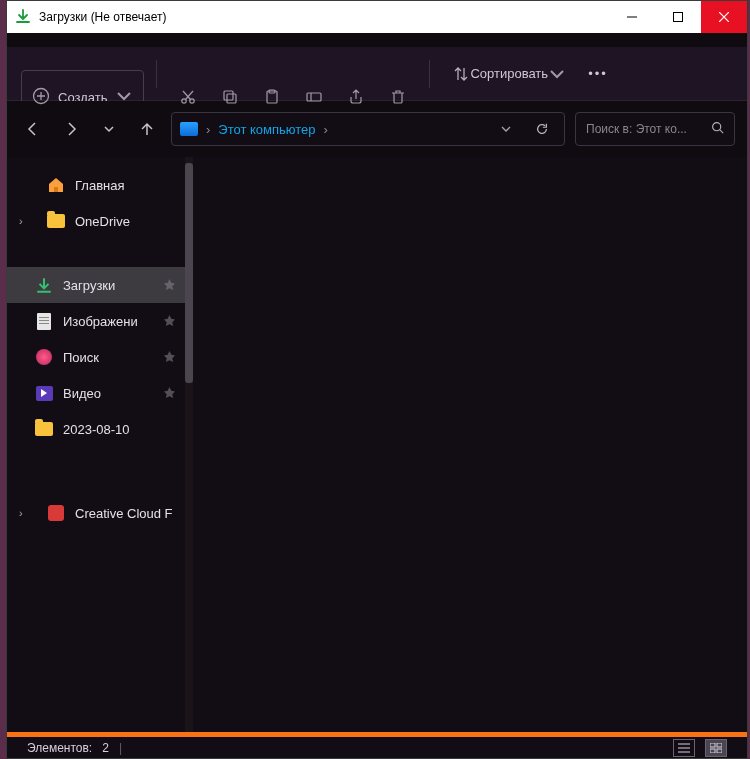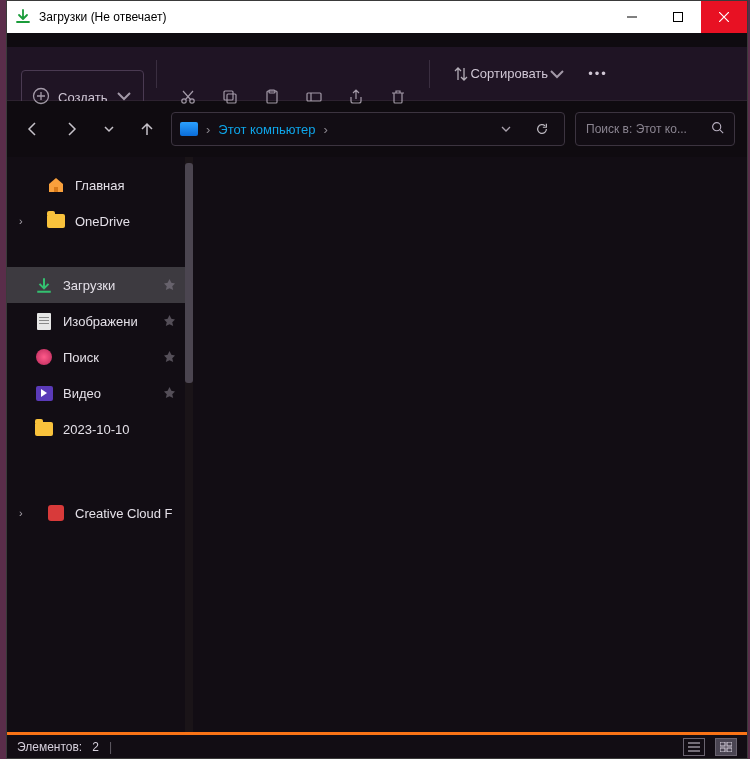--- a/index.html
+++ b/index.html
@@ -78,22 +78,22 @@
   .side-item .ic{width:18px;height:18px;display:flex;align-items:center;justify-content:center;flex-shrink:0;}
   .side-item .pin{position:absolute;right:10px;opacity:.55;}
   .side-item.selected{background:#3d3a40;}
   .side-item .lbl{overflow:hidden;text-overflow:ellipsis;}
   .side-gap{height:28px;}
   .scrollbar{width:8px;background:#1a1418;}
   .scrollbar .thumb{width:8px;height:220px;background:#4b4550;margin-top:6px;border-radius:3px;}
   .content{flex:1;background:#120d14;}
   
   .statusbar {
-    height:26px;background:#120d14;border-top:3px solid #f97316;
-    display:flex;align-items:center;padding:0 10px;color:#d6d0dc;font-size:12px;gap:10px;
+    height:26px;background:#120d14;border-top:5px solid #f97316;
+    display:flex;align-items:center;padding:0 20px;color:#d6d0dc;font-size:12px;gap:10px;
   }
   .statusbar .spacer{flex:1;}
   .viewbtn{width:22px;height:18px;border:1px solid #6a6470;display:flex;align-items:center;justify-content:center;}
   .viewbtn.active{background:#4a4552;}
   
   .folder-ic{width:18px;height:14px;background:#f9c23c;border-radius:2px;position:relative;}
   .folder-ic:before{content:"";position:absolute;top:-3px;left:0;width:8px;height:4px;background:#f9c23c;border-radius:2px 2px 0 0;}
   .home-ic svg{width:18px;height:18px;}
   .dl-ic{width:16px;height:16px;display:flex;align-items:center;justify-content:center;}
   .doc-ic{width:14px;height:17px;background:#e6e6e6;border-radius:1px;position:relative;}
@@ -328,21 +328,21 @@
           </span>
         <span class="lbl">Видео</span>
         <span class="pin"><svg width="11" height="11" viewBox="0 0 12 12">
               <path d="M6 0l2 4 4 1-3 3 1 4-4-2-4 2 1-4L0 5l4-1z" fill="#8a8490"></path>
             </svg></span>
       </div>
       <div class="side-item">
         <span class="ic">
             <span class="folder-ic"></span>
           </span>
-        <span class="lbl">2023-10-10</span>
+        <span class="lbl">2023-08-10</span>
       </div>
 
       <div class="side-gap" style="height:48px;"></div>
 
       <div class="side-item top">
         <span class="expander">›</span>
         <span class="ic">
             <span class="cc-ic"></span>
           </span>
         <span class="lbl">Creative Cloud F</span>

